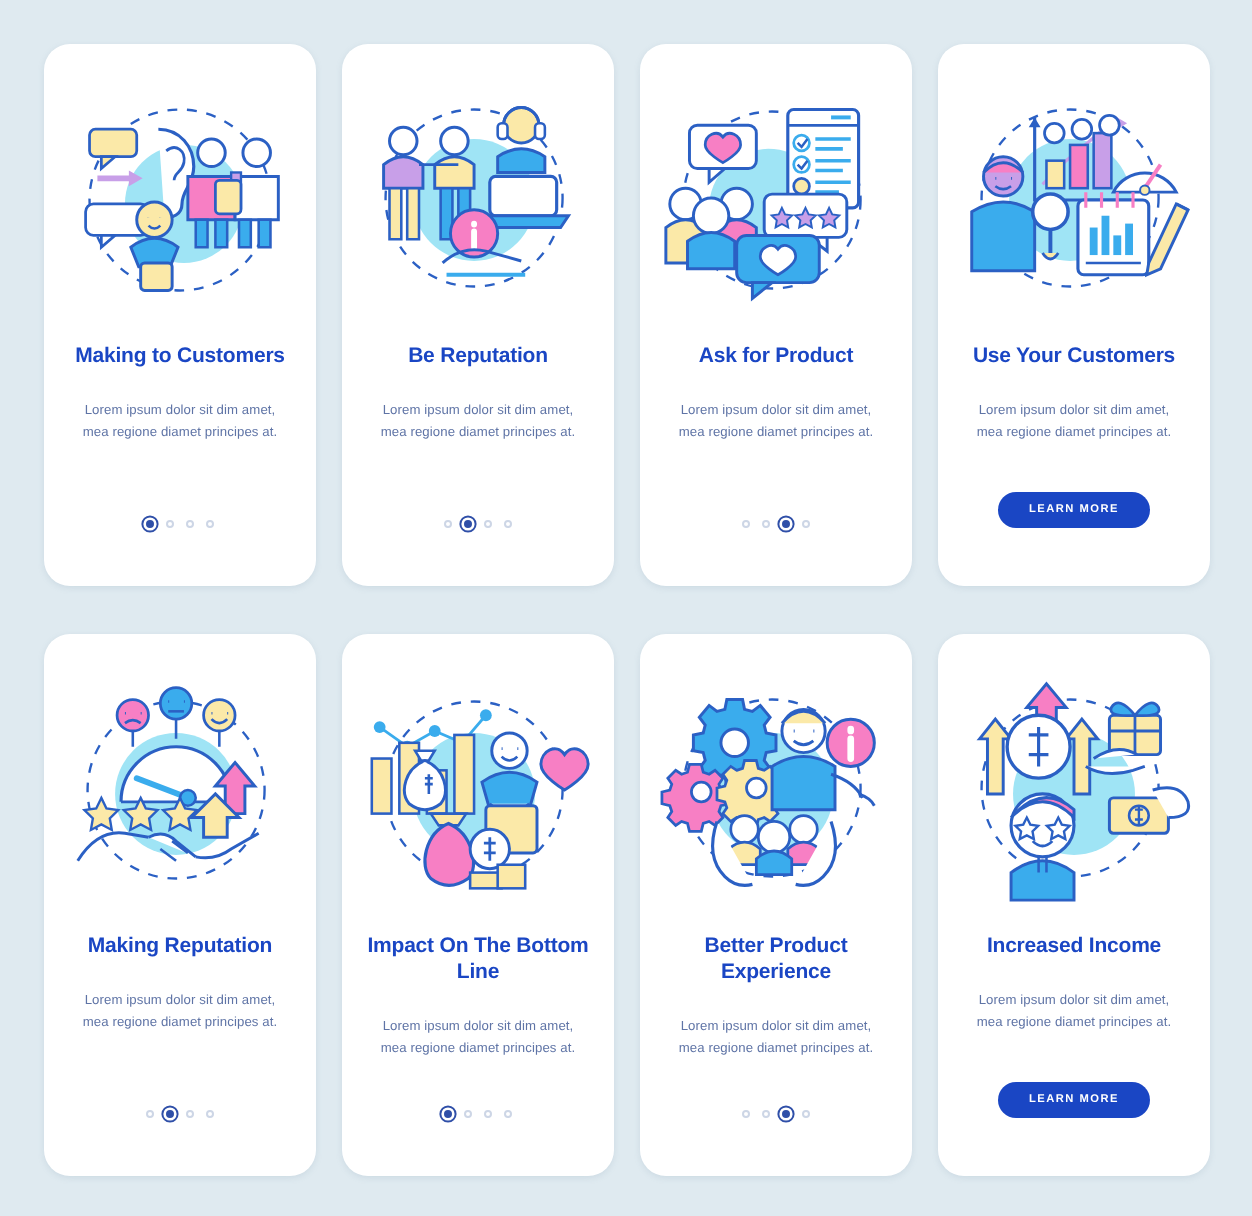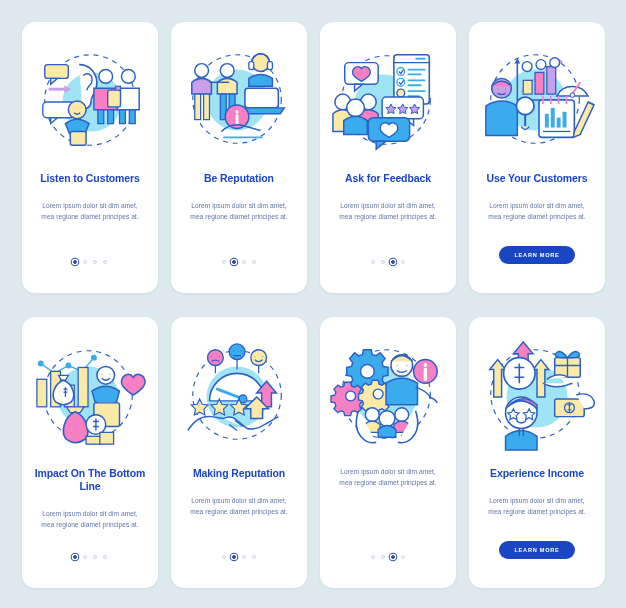--- a/index.html
+++ b/index.html
@@ -114,21 +114,21 @@
   <path d="M90 66 h6 v14 h-6 z M100 66 h6 v14 h-6 z" fill="#3aaced" stroke="#2b60c4" stroke-width="1.3"></path>
   <rect x="86" y="42" width="5" height="18" fill="#c89fe8" stroke="#2b60c4" stroke-width="1.2"></rect>
   <rect x="78" y="46" width="13" height="17" rx="2" fill="#fbe9a8" stroke="#2b60c4" stroke-width="1.4"></rect>
   <circle cx="47" cy="66" r="9" fill="#fbe9a8" stroke="#2b60c4" stroke-width="1.5"></circle>
   <path d="M44 65 a1 1 0 0 0 0 .1 M50 65 a1 1 0 0 0 0 .1" stroke="#2b60c4" stroke-width="1.3"></path>
   <path d="M44 69 q3 3 6 0" fill="none" stroke="#2b60c4" stroke-width="1.3"></path>
   <path d="M35 80 q12 -9 24 0 l-4 10 h-16 z" fill="#3aaced" stroke="#2b60c4" stroke-width="1.5"></path>
   <rect x="40" y="88" width="16" height="14" rx="2" fill="#fbe9a8" stroke="#2b60c4" stroke-width="1.5"></rect>
 </svg>
         </div>
-        <div class="card-title">Listen to Customers</div>
+        <div class="card-title">Making to Customers</div>
         <div class="card-body">Lorem ipsum dolor sit dim amet, mea regione diamet principes at.</div>
         <div class="spacer"></div>
         <div class="dots">
           <span class="dot active"></span>
           <span class="dot"></span>
           <span class="dot"></span>
           <span class="dot"></span>
         </div>
       </div>
       <div class="card">
@@ -194,21 +194,21 @@
   <rect x="54" y="53" width="42" height="22" rx="4" fill="#fff" stroke="#2b60c4" stroke-width="1.5"></rect>
   <path d="M86 75 v7 l-9 -7 z" fill="#fff" stroke="#2b60c4" stroke-width="1.5"></path>
   <path d="M63 60 l1.6 3.3 3.6 .5 -2.6 2.5 .6 3.6 -3.2 -1.7 -3.2 1.7 .6 -3.6 -2.6 -2.5 3.6 -.5 z" fill="#c89fe8" stroke="#2b60c4" stroke-width="1"></path>
   <path d="M75 60 l1.6 3.3 3.6 .5 -2.6 2.5 .6 3.6 -3.2 -1.7 -3.2 1.7 .6 -3.6 -2.6 -2.5 3.6 -.5 z" fill="#c89fe8" stroke="#2b60c4" stroke-width="1"></path>
   <path d="M87 60 l1.6 3.3 3.6 .5 -2.6 2.5 .6 3.6 -3.2 -1.7 -3.2 1.7 .6 -3.6 -2.6 -2.5 3.6 -.5 z" fill="#c89fe8" stroke="#2b60c4" stroke-width="1"></path>
   <rect x="40" y="74" width="42" height="24" rx="5" fill="#3aaced" stroke="#2b60c4" stroke-width="1.5"></rect>
   <path d="M48 98 v8 l10 -8 z" fill="#3aaced" stroke="#2b60c4" stroke-width="1.5"></path>
   <path d="M61 81 c-3 -4 -9 -1 -9 4 c0 4 9 9 9 9 c0 0 9 -5 9 -9 c0 -5 -6 -8 -9 -4 z" fill="#fff" stroke="#2b60c4" stroke-width="1.4"></path>
 </svg>
         </div>
-        <div class="card-title">Ask for Feedback</div>
+        <div class="card-title">Ask for Product</div>
         <div class="card-body">Lorem ipsum dolor sit dim amet, mea regione diamet principes at.</div>
         <div class="spacer"></div>
         <div class="dots">
           <span class="dot"></span>
           <span class="dot"></span>
           <span class="dot active"></span>
           <span class="dot"></span>
         </div>
       </div>
       <div class="card">
@@ -253,20 +253,60 @@
         <div class="spacer"></div>
         <button class="cta">LEARN MORE</button>
       </div>
     </div>
   <div class="row" id="row1">
       <div class="card">
         <div>
           <svg viewBox="0 0 120 112" xmlns="http://www.w3.org/2000/svg" class="art">
   <circle cx="58" cy="58" r="31" fill="#9fe4f5"></circle>
   <circle cx="58" cy="56" r="45" fill="none" stroke="#2b60c4" stroke-width="1.2" stroke-dasharray="5 5"></circle>
+  <circle cx="36" cy="18" r="8" fill="#f77fc4" stroke="#2b60c4" stroke-width="1.4"></circle>
+  <path d="M32 17 h0.5 M40 17 h0.5" stroke="#2b60c4" stroke-width="1.3"></path>
+  <path d="M32 22 q4 -3 8 0" fill="none" stroke="#2b60c4" stroke-width="1.3"></path>
+  <circle cx="58" cy="12" r="8" fill="#3aaced" stroke="#2b60c4" stroke-width="1.4"></circle>
+  <path d="M54 11 h0.5 M62 11 h0.5" stroke="#2b60c4" stroke-width="1.3"></path>
+  <path d="M54 16 h8" stroke="#2b60c4" stroke-width="1.3"></path>
+  <circle cx="80" cy="18" r="8" fill="#fbe9a8" stroke="#2b60c4" stroke-width="1.4"></circle>
+  <path d="M76 17 h0.5 M84 17 h0.5" stroke="#2b60c4" stroke-width="1.3"></path>
+  <path d="M76 20 q4 4 8 0" fill="none" stroke="#2b60c4" stroke-width="1.3"></path>
+  <path d="M36 26 v8 M58 20 v10 M80 26 v8" stroke="#2b60c4" stroke-width="1.3"></path>
+  <path d="M30 62 a28 28 0 0 1 56 0" fill="#fff" stroke="#2b60c4" stroke-width="1.6"></path>
+  <path d="M30 62 h56" stroke="#2b60c4" stroke-width="1.4"></path>
+  <path d="M38 50 l26 10" stroke="#3aaced" stroke-width="3" stroke-linecap="round"></path>
+  <circle cx="64" cy="60" r="4" fill="#3aaced" stroke="#2b60c4" stroke-width="1.3"></circle>
+  <path d="M20 60 l2.6 5.4 6 .8 -4.3 4.2 1 5.9 -5.3 -2.8 -5.3 2.8 1 -5.9 -4.3 -4.2 6 -.8 z" fill="#fbe9a8" stroke="#2b60c4" stroke-width="1.2"></path>
+  <path d="M40 60 l2.6 5.4 6 .8 -4.3 4.2 1 5.9 -5.3 -2.8 -5.3 2.8 1 -5.9 -4.3 -4.2 6 -.8 z" fill="#fbe9a8" stroke="#2b60c4" stroke-width="1.2"></path>
+  <path d="M60 60 l2.6 5.4 6 .8 -4.3 4.2 1 5.9 -5.3 -2.8 -5.3 2.8 1 -5.9 -4.3 -4.2 6 -.8 z" fill="#fbe9a8" stroke="#2b60c4" stroke-width="1.2"></path>
+  <path d="M78 54 l10 -12 10 12 h-5 v14 h-10 v-14 z" fill="#f77fc4" stroke="#2b60c4" stroke-width="1.5"></path>
+  <path d="M66 70 l12 -12 12 12 h-6 v10 h-12 v-10 z" fill="#fbe9a8" stroke="#2b60c4" stroke-width="1.5"></path>
+  <path d="M8 92 q10 -16 24 -14 l12 2" fill="none" stroke="#2b60c4" stroke-width="1.5"></path>
+  <path d="M44 80 q8 -4 14 2 l10 8" fill="#fff" stroke="#2b60c4" stroke-width="1.5"></path>
+  <path d="M68 90 q10 2 18 -4 l14 -8" fill="#fff" stroke="#2b60c4" stroke-width="1.5"></path>
+  <path d="M50 86 l8 6 M56 82 l8 6" stroke="#2b60c4" stroke-width="1.3"></path>
+</svg>
+        </div>
+        <div class="card-title">Making Reputation</div>
+        <div class="card-body">Lorem ipsum dolor sit dim amet, mea regione diamet principes at.</div>
+        <div class="spacer"></div>
+        <div class="dots">
+          <span class="dot"></span>
+          <span class="dot active"></span>
+          <span class="dot"></span>
+          <span class="dot"></span>
+        </div>
+      </div>
+      <div class="card">
+        <div>
+          <svg viewBox="0 0 120 112" xmlns="http://www.w3.org/2000/svg" class="art">
+  <circle cx="58" cy="58" r="31" fill="#9fe4f5"></circle>
+  <circle cx="58" cy="56" r="45" fill="none" stroke="#2b60c4" stroke-width="1.2" stroke-dasharray="5 5"></circle>
   <path d="M10 24 l14 10 14 -8 14 6 12 -14" fill="none" stroke="#3aaced" stroke-width="1.4"></path>
   <circle cx="10" cy="24" r="3" fill="#3aaced"></circle>
   <circle cx="24" cy="34" r="3" fill="#3aaced"></circle>
   <circle cx="38" cy="26" r="3" fill="#3aaced"></circle>
   <circle cx="52" cy="32" r="3" fill="#3aaced"></circle>
   <circle cx="64" cy="18" r="3" fill="#3aaced"></circle>
   <rect x="6" y="40" width="10" height="28" fill="#fbe9a8" stroke="#2b60c4" stroke-width="1.3"></rect>
   <rect x="20" y="32" width="10" height="36" fill="#fbe9a8" stroke="#2b60c4" stroke-width="1.3"></rect>
   <rect x="34" y="46" width="10" height="22" fill="#fbe9a8" stroke="#2b60c4" stroke-width="1.3"></rect>
   <rect x="48" y="28" width="10" height="40" fill="#fbe9a8" stroke="#2b60c4" stroke-width="1.3"></rect>
@@ -287,60 +327,20 @@
   <rect x="56" y="98" width="16" height="8" fill="#fbe9a8" stroke="#2b60c4" stroke-width="1.3"></rect>
   <rect x="70" y="94" width="14" height="12" fill="#fbe9a8" stroke="#2b60c4" stroke-width="1.3"></rect>
 </svg>
         </div>
         <div class="card-title">Impact On The Bottom Line</div>
         <div class="card-body">Lorem ipsum dolor sit dim amet, mea regione diamet principes at.</div>
         <div class="spacer"></div>
         <div class="dots">
           <span class="dot active"></span>
           <span class="dot"></span>
-          <span class="dot"></span>
-          <span class="dot"></span>
-        </div>
-      </div>
-      <div class="card">
-        <div>
-          <svg viewBox="0 0 120 112" xmlns="http://www.w3.org/2000/svg" class="art">
-  <circle cx="58" cy="58" r="31" fill="#9fe4f5"></circle>
-  <circle cx="58" cy="56" r="45" fill="none" stroke="#2b60c4" stroke-width="1.2" stroke-dasharray="5 5"></circle>
-  <circle cx="36" cy="18" r="8" fill="#f77fc4" stroke="#2b60c4" stroke-width="1.4"></circle>
-  <path d="M32 17 h0.5 M40 17 h0.5" stroke="#2b60c4" stroke-width="1.3"></path>
-  <path d="M32 22 q4 -3 8 0" fill="none" stroke="#2b60c4" stroke-width="1.3"></path>
-  <circle cx="58" cy="12" r="8" fill="#3aaced" stroke="#2b60c4" stroke-width="1.4"></circle>
-  <path d="M54 11 h0.5 M62 11 h0.5" stroke="#2b60c4" stroke-width="1.3"></path>
-  <path d="M54 16 h8" stroke="#2b60c4" stroke-width="1.3"></path>
-  <circle cx="80" cy="18" r="8" fill="#fbe9a8" stroke="#2b60c4" stroke-width="1.4"></circle>
-  <path d="M76 17 h0.5 M84 17 h0.5" stroke="#2b60c4" stroke-width="1.3"></path>
-  <path d="M76 20 q4 4 8 0" fill="none" stroke="#2b60c4" stroke-width="1.3"></path>
-  <path d="M36 26 v8 M58 20 v10 M80 26 v8" stroke="#2b60c4" stroke-width="1.3"></path>
-  <path d="M30 62 a28 28 0 0 1 56 0" fill="#fff" stroke="#2b60c4" stroke-width="1.6"></path>
-  <path d="M30 62 h56" stroke="#2b60c4" stroke-width="1.4"></path>
-  <path d="M38 50 l26 10" stroke="#3aaced" stroke-width="3" stroke-linecap="round"></path>
-  <circle cx="64" cy="60" r="4" fill="#3aaced" stroke="#2b60c4" stroke-width="1.3"></circle>
-  <path d="M20 60 l2.6 5.4 6 .8 -4.3 4.2 1 5.9 -5.3 -2.8 -5.3 2.8 1 -5.9 -4.3 -4.2 6 -.8 z" fill="#fbe9a8" stroke="#2b60c4" stroke-width="1.2"></path>
-  <path d="M40 60 l2.6 5.4 6 .8 -4.3 4.2 1 5.9 -5.3 -2.8 -5.3 2.8 1 -5.9 -4.3 -4.2 6 -.8 z" fill="#fbe9a8" stroke="#2b60c4" stroke-width="1.2"></path>
-  <path d="M60 60 l2.6 5.4 6 .8 -4.3 4.2 1 5.9 -5.3 -2.8 -5.3 2.8 1 -5.9 -4.3 -4.2 6 -.8 z" fill="#fbe9a8" stroke="#2b60c4" stroke-width="1.2"></path>
-  <path d="M78 54 l10 -12 10 12 h-5 v14 h-10 v-14 z" fill="#f77fc4" stroke="#2b60c4" stroke-width="1.5"></path>
-  <path d="M66 70 l12 -12 12 12 h-6 v10 h-12 v-10 z" fill="#fbe9a8" stroke="#2b60c4" stroke-width="1.5"></path>
-  <path d="M8 92 q10 -16 24 -14 l12 2" fill="none" stroke="#2b60c4" stroke-width="1.5"></path>
-  <path d="M44 80 q8 -4 14 2 l10 8" fill="#fff" stroke="#2b60c4" stroke-width="1.5"></path>
-  <path d="M68 90 q10 2 18 -4 l14 -8" fill="#fff" stroke="#2b60c4" stroke-width="1.5"></path>
-  <path d="M50 86 l8 6 M56 82 l8 6" stroke="#2b60c4" stroke-width="1.3"></path>
-</svg>
-        </div>
-        <div class="card-title">Making Reputation</div>
-        <div class="card-body">Lorem ipsum dolor sit dim amet, mea regione diamet principes at.</div>
-        <div class="spacer"></div>
-        <div class="dots">
-          <span class="dot"></span>
-          <span class="dot active"></span>
           <span class="dot"></span>
           <span class="dot"></span>
         </div>
       </div>
       <div class="card">
         <div>
           <svg viewBox="0 0 120 112" xmlns="http://www.w3.org/2000/svg" class="art">
   <circle cx="58" cy="58" r="31" fill="#9fe4f5"></circle>
   <circle cx="58" cy="55" r="45" fill="none" stroke="#2b60c4" stroke-width="1.2" stroke-dasharray="5 5"></circle>
   <g fill="#3aaced" stroke="#2b60c4" stroke-width="1.5">
@@ -367,20 +367,21 @@
   <circle cx="44" cy="76" r="7" fill="#fff" stroke="#2b60c4" stroke-width="1.4"></circle>
   <path d="M36 86 q8 -7 16 0 l0 8 h-16 z" fill="#fbe9a8" stroke="#2b60c4" stroke-width="1.4"></path>
   <circle cx="74" cy="76" r="7" fill="#fff" stroke="#2b60c4" stroke-width="1.4"></circle>
   <path d="M66 86 q8 -7 16 0 l0 8 h-16 z" fill="#f77fc4" stroke="#2b60c4" stroke-width="1.4"></path>
   <circle cx="59" cy="80" r="8" fill="#fff" stroke="#2b60c4" stroke-width="1.4"></circle>
   <path d="M50 91 q9 -8 18 0 l0 8 h-18 z" fill="#3aaced" stroke="#2b60c4" stroke-width="1.4"></path>
   <path d="M30 72 q-6 18 4 28 q6 6 14 4" fill="#fff" stroke="#2b60c4" stroke-width="1.6"></path>
   <path d="M88 72 q6 18 -4 28 q-6 6 -14 4" fill="#fff" stroke="#2b60c4" stroke-width="1.6"></path>
 </svg>
         </div>
+        <div class="card-title">Better Product Experience</div>
         <div class="card-body">Lorem ipsum dolor sit dim amet, mea regione diamet principes at.</div>
         <div class="spacer"></div>
         <div class="dots">
           <span class="dot"></span>
           <span class="dot"></span>
           <span class="dot active"></span>
           <span class="dot"></span>
         </div>
       </div>
       <div class="card">
@@ -405,19 +406,19 @@
   <path d="M100 56 q14 -4 18 6 q2 8 -10 8" fill="#fff" stroke="#2b60c4" stroke-width="1.5"></path>
   <circle cx="44" cy="74" r="16" fill="#fff" stroke="#2b60c4" stroke-width="1.6"></circle>
   <path d="M28 70 q16 -16 32 0 l0 -4 q-16 -14 -32 4 z" fill="#f77fc4" stroke="#2b60c4" stroke-width="1.5"></path>
   <path d="M36 70 l1.8 3.6 4 .6 -2.9 2.8 .7 4 -3.6 -1.9 -3.6 1.9 .7 -4 -2.9 -2.8 4 -.6 z" fill="#fff" stroke="#2b60c4" stroke-width="1.2"></path>
   <path d="M52 70 l1.8 3.6 4 .6 -2.9 2.8 .7 4 -3.6 -1.9 -3.6 1.9 .7 -4 -2.9 -2.8 4 -.6 z" fill="#fff" stroke="#2b60c4" stroke-width="1.2"></path>
   <path d="M39 82 q5 5 10 0" fill="none" stroke="#2b60c4" stroke-width="1.4"></path>
   <path d="M28 98 q16 -12 32 0 l0 14 h-32 z" fill="#3aaced" stroke="#2b60c4" stroke-width="1.5"></path>
   <path d="M42 90 v8 M46 90 v8" stroke="#2b60c4" stroke-width="1.3"></path>
 </svg>
         </div>
-        <div class="card-title">Experience Income</div>
+        <div class="card-title">Increased Income</div>
         <div class="card-body">Lorem ipsum dolor sit dim amet, mea regione diamet principes at.</div>
         <div class="spacer"></div>
         <button class="cta">LEARN MORE</button>
       </div>
     </div>
 </div>
 
 </body></html>

